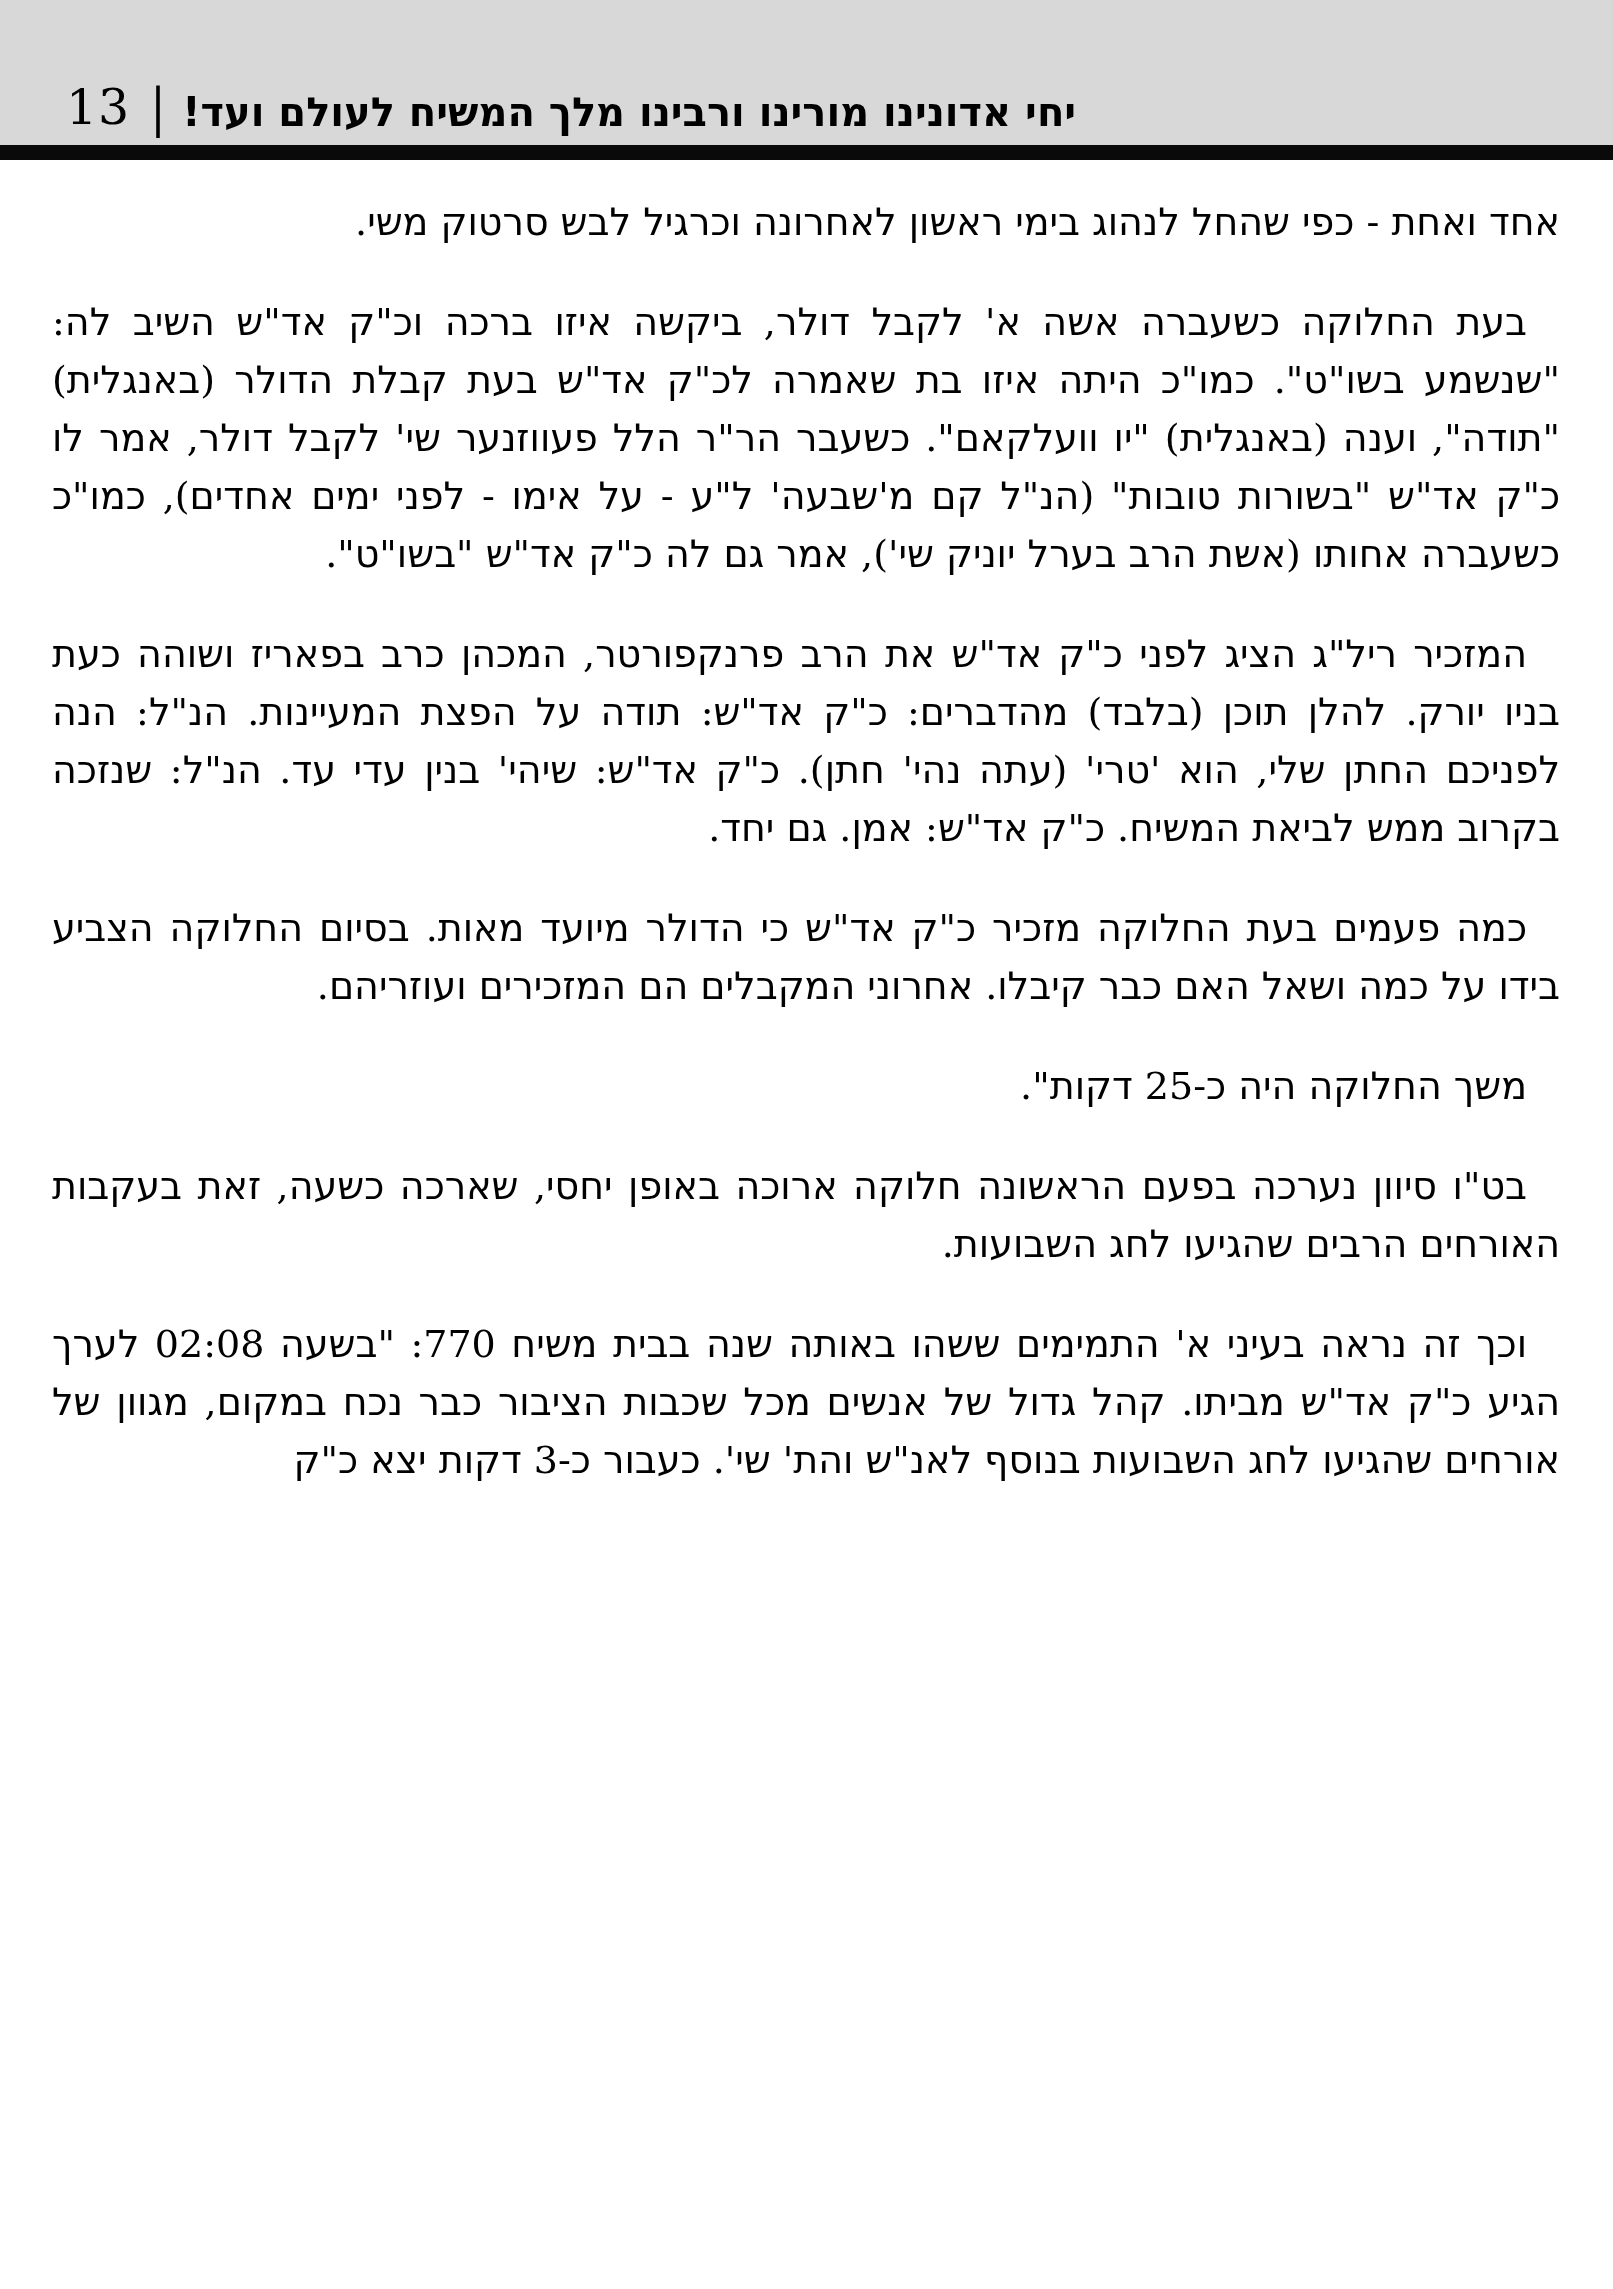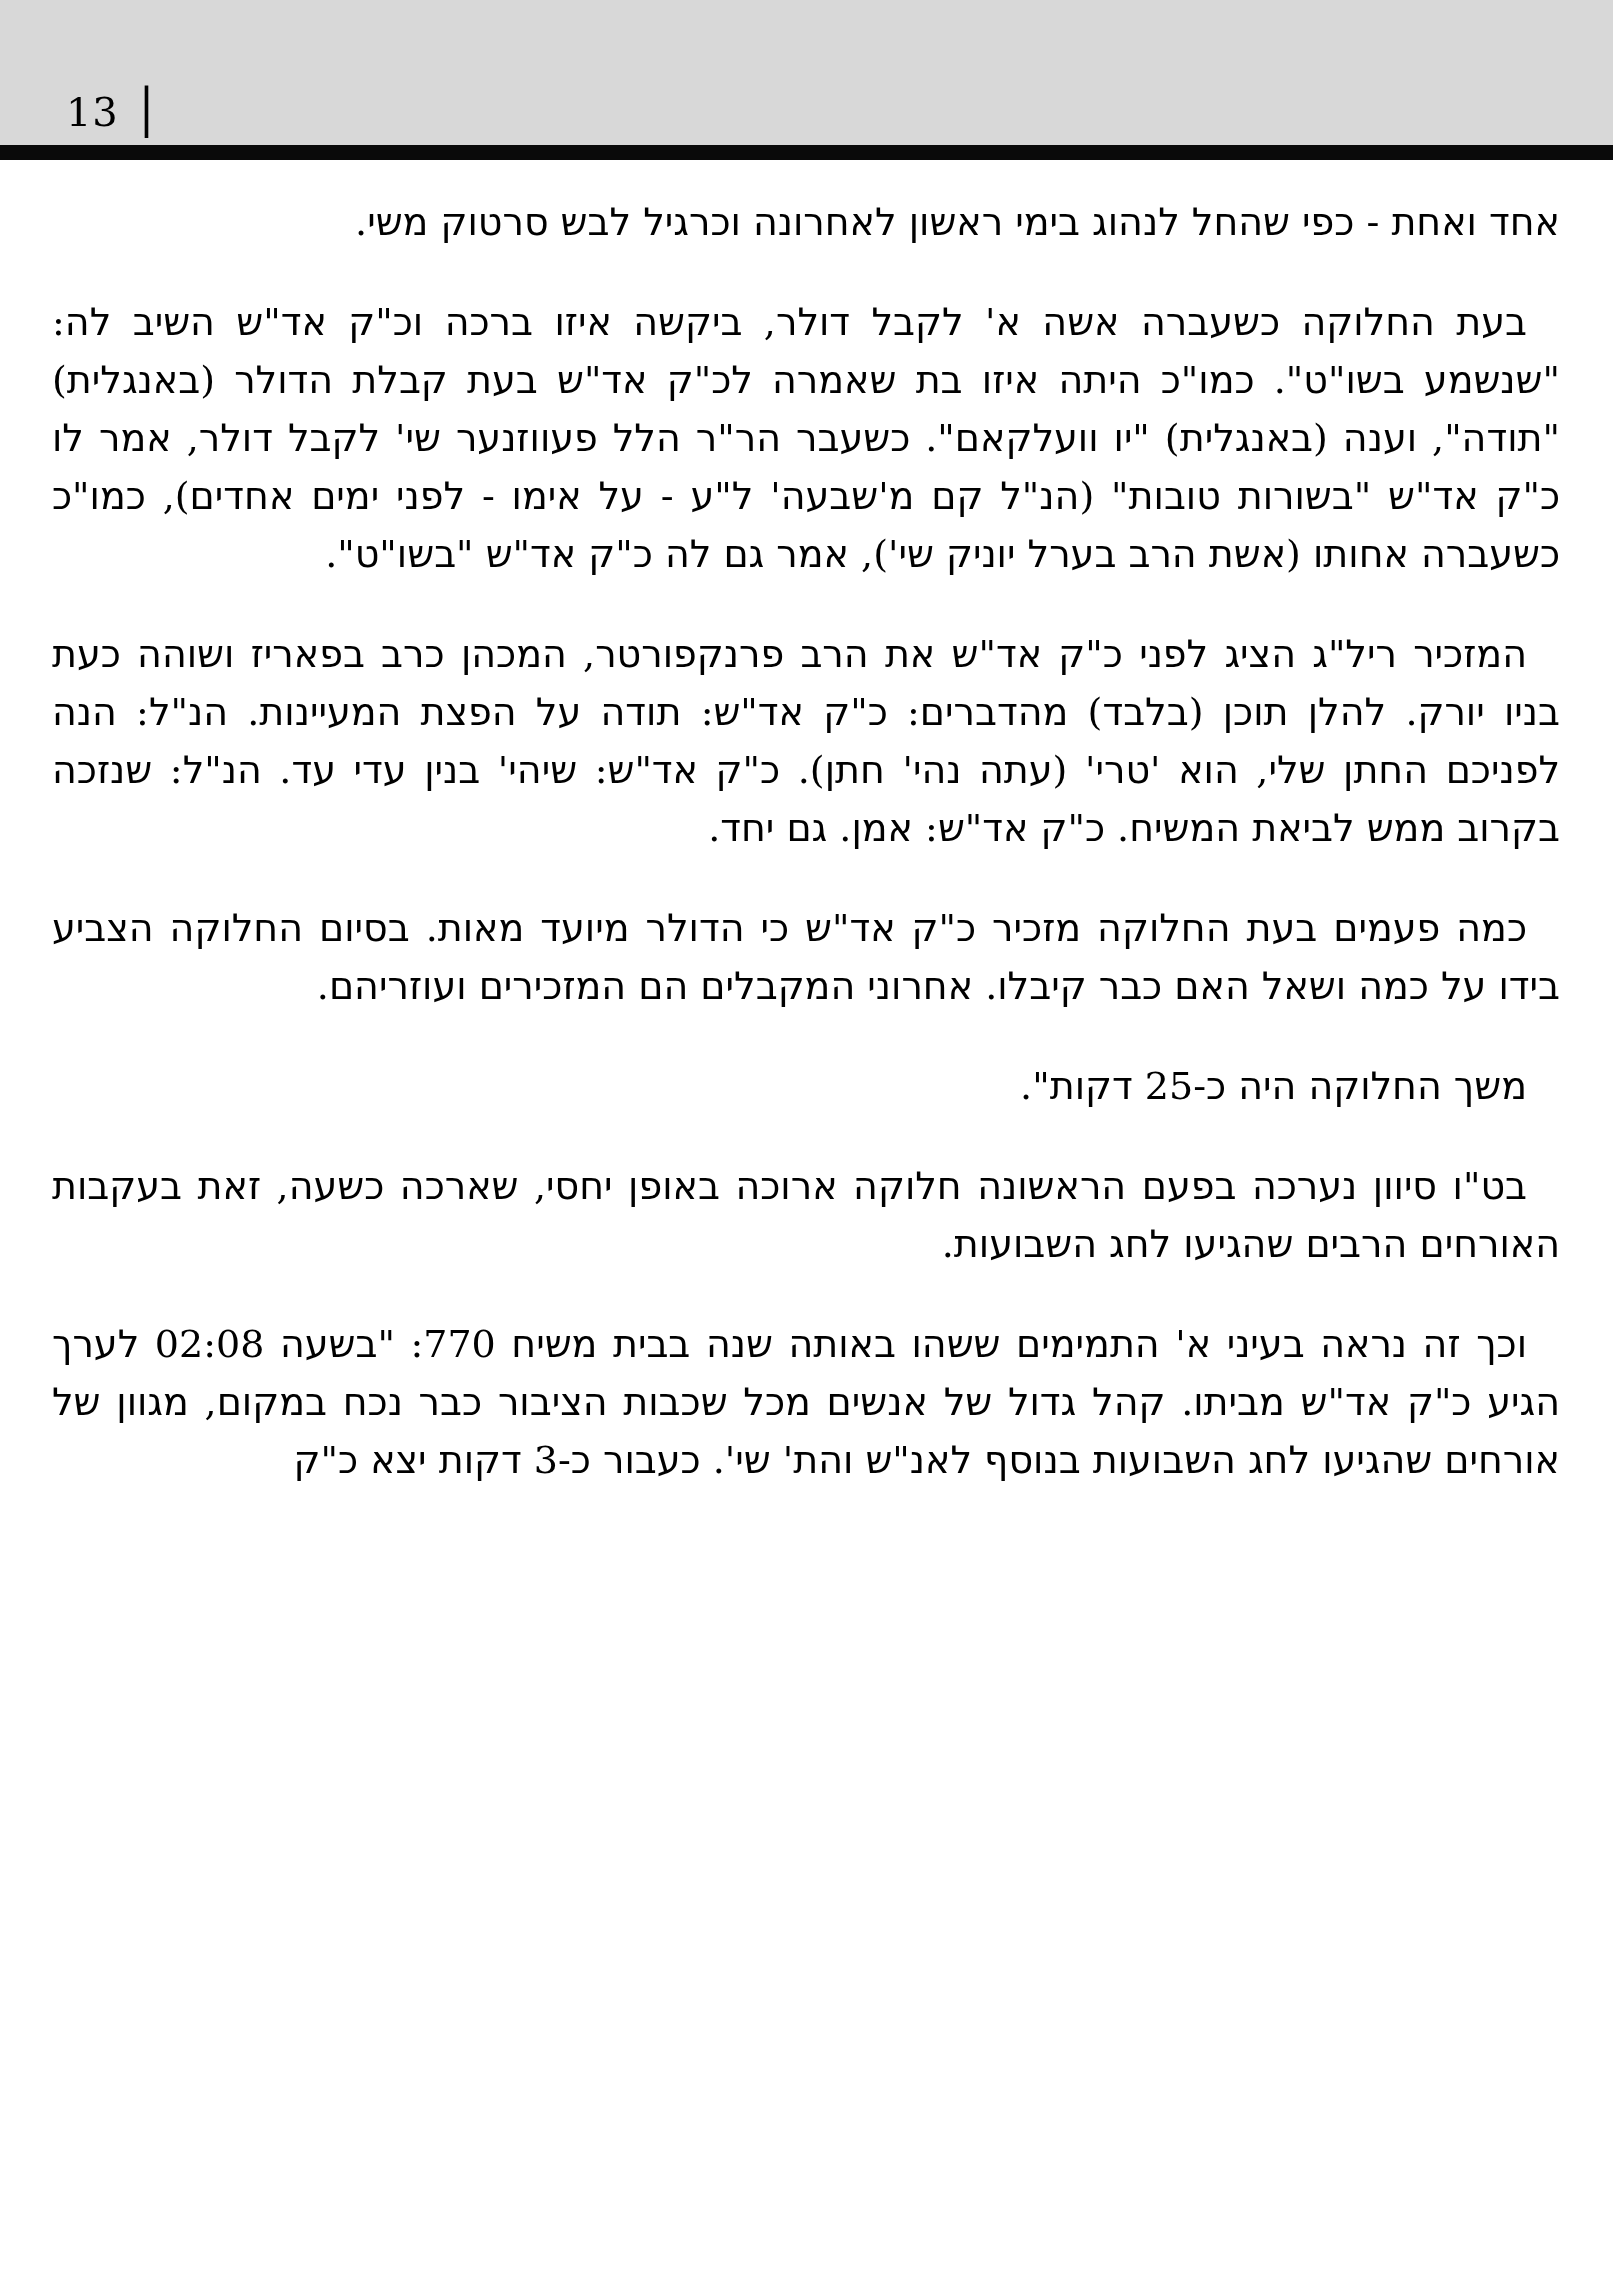--- a/index.html
+++ b/index.html
@@ -27,21 +27,21 @@
   .header-band {
     height: 145px;
     background: var(--header-bg);
     display: flex;
     flex-direction: row;
     align-items: flex-end;
     direction: ltr;
     padding: 0 0 13px 66px;
   }
   .page-num {
-    font-size: 40px;
+    font-size: 49px;
     font-weight: normal;
     line-height: 1;
     letter-spacing: 0.9px;
   }
   .header-sep {
     font-size: 46px;
     line-height: 0.9;
     font-weight: 300;
     margin: 0 16.6px 0 20px;
     transform: scaleY(1.15);
@@ -81,20 +81,21 @@
   }
 </style>
 </head>
 <body>
 
 <div class="page">
 
   <header class="header-band">
     <span class="page-num">13</span>
     <span class="header-sep">|</span>
+    <h1 class="header-title">יחי אדונינו מורינו ורבינו מלך המשיח לעולם ועד!</h1>
   </header>
 
   <div class="header-rule"></div>
 
   <main class="content" dir="rtl">
     <p class="flush">אחד ואחת - כפי שהחל לנהוג בימי ראשון לאחרונה וכרגיל לבש סרטוק משי.</p>
     <p>בעת החלוקה כשעברה אשה א' לקבל דולר, ביקשה איזו ברכה וכ"ק אד"ש השיב לה: "שנשמע בשו"ט". כמו"כ היתה איזו בת שאמרה לכ"ק אד"ש בעת קבלת הדולר (באנגלית) "תודה", וענה (באנגלית) "יו וועלקאם". כשעבר הר"ר הלל פעווזנער שי' לקבל דולר, אמר לו כ"ק אד"ש "בשורות טובות" (הנ"ל קם מ'שבעה' ל"ע - על אימו - לפני ימים אחדים), כמו"כ כשעברה אחותו (אשת הרב בערל יוניק שי'), אמר גם לה כ"ק אד"ש "בשו"ט".</p>
     <p>המזכיר ריל"ג הציג לפני כ"ק אד"ש את הרב פרנקפורטר, המכהן כרב בפאריז ושוהה כעת בניו יורק. להלן תוכן (בלבד) מהדברים: כ"ק אד"ש: תודה על הפצת המעיינות. הנ"ל: הנה לפניכם החתן שלי, הוא 'טרי' (עתה נהי' חתן). כ"ק אד"ש: שיהי' בנין עדי עד. הנ"ל: שנזכה בקרוב ממש לביאת המשיח. כ"ק אד"ש: אמן. גם יחד.</p>
     <p>כמה פעמים בעת החלוקה מזכיר כ"ק אד"ש כי הדולר מיועד מאות. בסיום החלוקה הצביע בידו על כמה ושאל האם כבר קיבלו. אחרוני המקבלים הם המזכירים ועוזריהם.</p>
     <p>משך החלוקה היה כ-25 דקות".</p>

